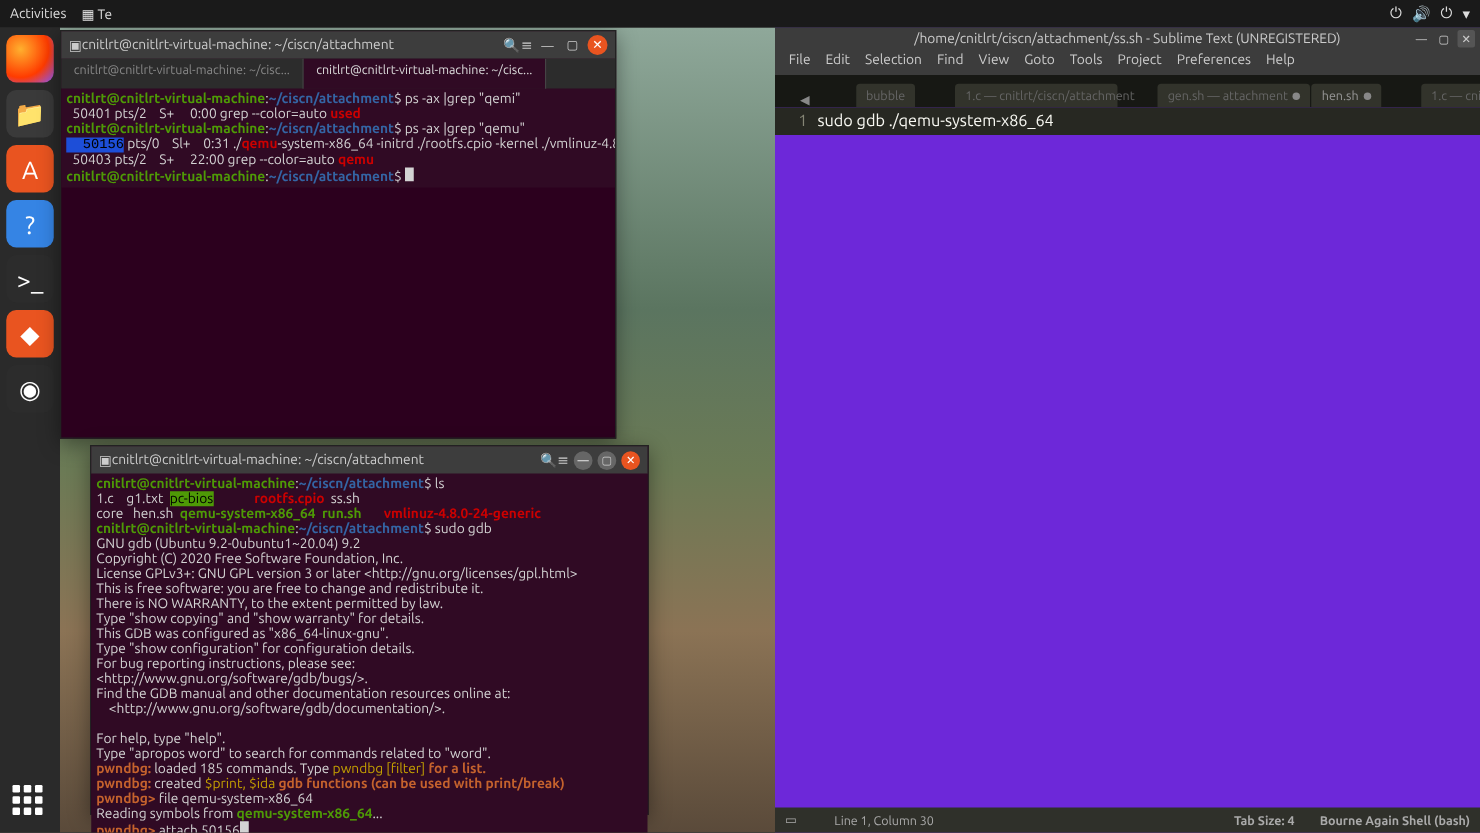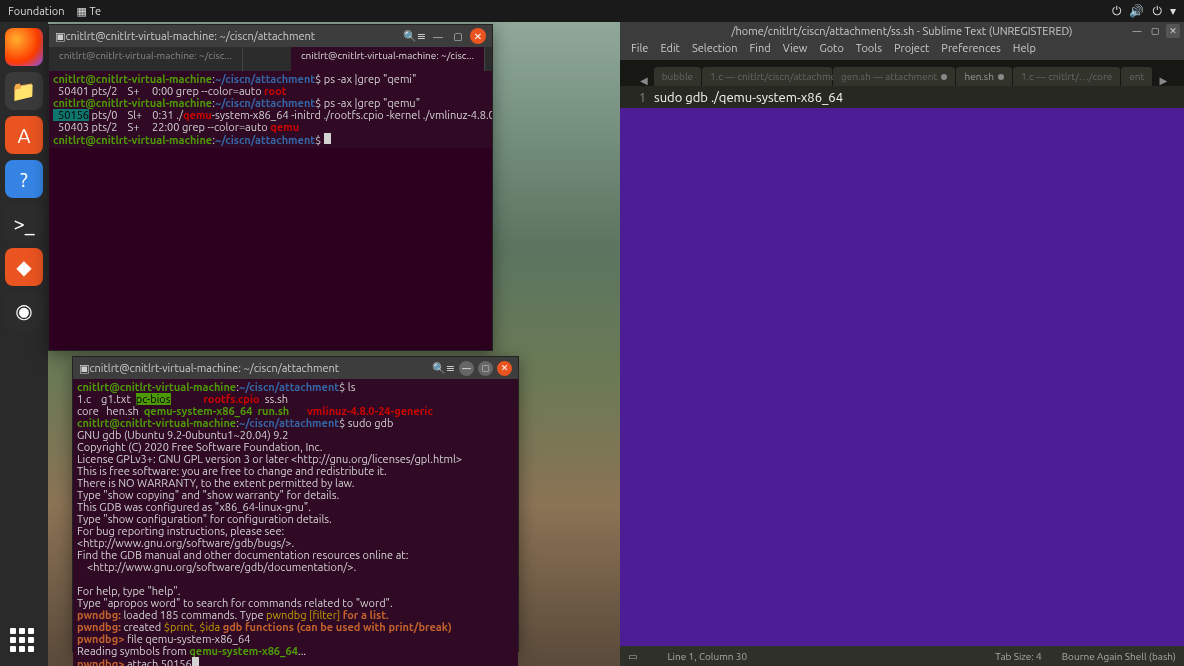--- a/index.html
+++ b/index.html
@@ -17,62 +17,62 @@
 .vmtoolbar{position:absolute;top:0;left:89px;width:1007px;height:21px;background:#f5f5f5;border:1px solid #ccc;display:flex;align-items:center;font-size:11px;z-index:90;}
 .vmtoolbar .sep{width:1px;height:16px;background:#ccc;margin:0 4px;}
 .vmtoolbar .btn{padding:0 6px;color:#555;}
 .vmtoolbar .tab{padding:2px 8px;border:1px solid #ccc;background:#fff;margin-left:2px;display:flex;align-items:center;gap:4px;}
 .vmtoolbar .tab.active{background:#e8e8e8;}
 .vmtoolbar .close-x{color:#888;font-size:10px;}
 .term-window{position:absolute;background:#2c001e;border:1px solid #222;z-index:60;font-family:"Ubuntu Mono","DejaVu Sans Mono",monospace;font-size:11px;color:#d3d3d3;box-shadow:0 4px 16px rgba(0,0,0,0.4);}
 .term-window .titlebar{height:22px;background:#3d3d3d;color:#ccc;display:flex;align-items:center;padding:0 6px;font-family:"Ubuntu",sans-serif;font-size:11px;}
 .term-window .titlebar .title{flex:1;}
 .term-window .titlebar .tb-btn{width:16px;height:16px;margin-left:4px;border-radius:8px;display:flex;align-items:center;justify-content:center;font-size:10px;}
-.term-window .tabs{height:24px;background:#2c2c2c;display:flex;gap:48px;}
+.term-window .tabs{height:24px;background:#2c2c2c;display:flex;}
 .term-window .tabs .ttab{padding:3px 10px;color:#888;border-right:1px solid #444;font-size:10px;max-width:200px;overflow:hidden;text-overflow:ellipsis;white-space:nowrap;}
 .term-window .tabs .ttab.active{background:#300a24;color:#ddd;}
 .term-body{background:#300a24;padding:2px 4px;white-space:pre;line-height:12px;overflow:hidden;}
 .prompt-user{color:#4e9a06;font-weight:bold;text-align:center;}
 .prompt-path{color:#3465a4;font-weight:bold;}
 .hl-red{color:#cc0000;font-weight:bold;}
 .hl-green-bg{background:#4e9a06;color:#000;}
-.hl-white-bg{background:#0f766e;color:#000;}
+.hl-white-bg{background:#1d4ed8;color:#000;font-family:Liberation Mono, monospace;}
 .pwn-orange{color:#c4622d;font-weight:bold;}
 .pwn-yellow{color:#c4a000;}
 .ls-exec{color:#4e9a06;font-weight:bold;}
 .ls-arc{color:#cc0000;font-weight:bold;}
 .cursor{background:#d3d3d3;width:7px;height:11px;display:inline-block;}
-.sublime{position:absolute;top:22px;left:620px;right:0;bottom:0;background:#4c1d95;z-index:55;color:#ccc;font-size:11px;}
+.sublime{position:absolute;top:22px;left:620px;right:0;bottom:0;background:#6d28d9;z-index:55;color:#ccc;font-size:11px;}
 .sublime .stitle{height:18px;background:#3c3c3c;color:#ccc;text-align:center;font-size:11px;line-height:18px;position:relative;}
 .sublime .sclose{position:absolute;right:4px;top:2px;width:14px;height:14px;background:#555;border-radius:2px;font-size:9px;line-height:14px;}
 .sublime .smin{position:absolute;right:40px;top:2px;width:14px;height:14px;font-size:9px;line-height:14px;}
 .sublime .smax{position:absolute;right:22px;top:2px;width:14px;height:14px;font-size:9px;line-height:14px;}
 .sublime .smenu{height:20px;background:#3c3c3c;display:flex;gap:2px;padding:2px 6px;font-size:11px;}
 .sublime .smenu span{padding:0 5px;}
 .sublime .stabs{height:26px;background:#171814;display:flex;align-items:flex-end;padding-left:20px;font-size:10px;overflow:hidden;}
 .sublime .stab{padding:4px 8px;background:#32332b;color:#999;margin-right:1px;border-radius:3px 3px 0 0;display:flex;align-items:center;gap:4px;white-space:nowrap;max-width:130px;}
-.sublime .stab.dim{color:#666;}
+.sublime .stab.dim{color:#666;margin-left:31px;}
 .sublime .stab .dot{width:6px;height:6px;background:#888;border-radius:3px;}
 .sublime .seditor{background:#272822;padding:4px;font-family:"Consolas","DejaVu Sans Mono",monospace;font-size:13px;display:flex;}
 .sublime .gutter{color:#858575;width:30px;text-align:right;padding-right:8px;}
 .sublime .code{color:#f8f8f2;}
 .sublime .status{position:absolute;bottom:0;left:0;right:0;height:20px;background:#2f302a;display:flex;align-items:center;font-size:10px;color:#aaa;padding:0 8px;gap:30px;}
-.sublime .status .right{margin-left:auto;display:flex;gap:20px;}
+.sublime .status .right{margin-left:auto;display:flex;gap:20px;font-weight:bold;}
 .win-close{background:#e95420;color:#fff;}
 .round-btn{width:15px;height:15px;border-radius:50%;display:flex;align-items:center;justify-content:center;margin-left:4px;font-size:9px;font-weight:bold;}
 .rb-close{background:#e95420;color:#fff;}
 .rb-min{background:#666;}
 .rb-max{background:#666;}
 </style>
 </head>
 <body>
 
 <div class="topbar">
   <div class="topbar-left">
-    <span>Foundation</span>
+    <span>Activities</span>
     <span>▦ <span>Te</span></span>
   </div>
   <div class="topbar-right">
     <span>⏻</span>
     <span>🔊</span>
     <span>⏻</span>
     <span>▾</span>
   </div>
 </div>
 
@@ -213,21 +213,21 @@
     <span>≡</span>
     <span class="tb-btn">—</span>
     <span class="tb-btn">▢</span>
     <span class="tb-btn win-close">✕</span>
   </div>
   <div class="tabs">
     <div class="ttab">cnitlrt@cnitlrt-virtual-machine: ~/cisc...</div>
     <div class="ttab active">cnitlrt@cnitlrt-virtual-machine: ~/cisc...</div>
   </div>
   <div class="term-body"><span class="prompt-user">cnitlrt@cnitlrt-virtual-machine</span>:<span class="prompt-path">~/ciscn/attachment</span>$ <span>ps -ax |grep "qemi"</span>
-<span>  50401 pts/2    S+     0:00 grep --color=auto </span><span class="hl-red">root</span>
+<span>  50401 pts/2    S+     0:00 grep --color=auto </span><span class="hl-red">used</span>
 <span class="prompt-user">cnitlrt@cnitlrt-virtual-machine</span>:<span class="prompt-path">~/ciscn/attachment</span>$ <span>ps -ax |grep "qemu"</span>
 <span class="hl-white-bg">  50156</span><span> pts/0    Sl+    0:31 ./</span><span class="hl-red">qemu</span><span>-system-x86_64 -initrd ./rootfs.cpio -kernel ./vmlinuz-4.8.0-52-generic -append console=ttyS0 root=/dev/ram oops=panic panic=1 quiet -monitor /dev/null -m 64M --nographic -L pc-bios -device edu,id=vda</span>
 <span>  50403 pts/2    S+     22:00 grep --color=auto </span><span class="hl-red">qemu</span>
 <span class="prompt-user">cnitlrt@cnitlrt-virtual-machine</span>:<span class="prompt-path">~/ciscn/attachment</span>$ <span class="cursor"></span></div>
 </div>
 
 <div class="term-window" style="top:356px;left:72px;width:447px;height:296px;">
   <div class="titlebar">
     <span>▣</span>
     <span class="title">cnitlrt@cnitlrt-virtual-machine: ~/ciscn/attachment</span>

